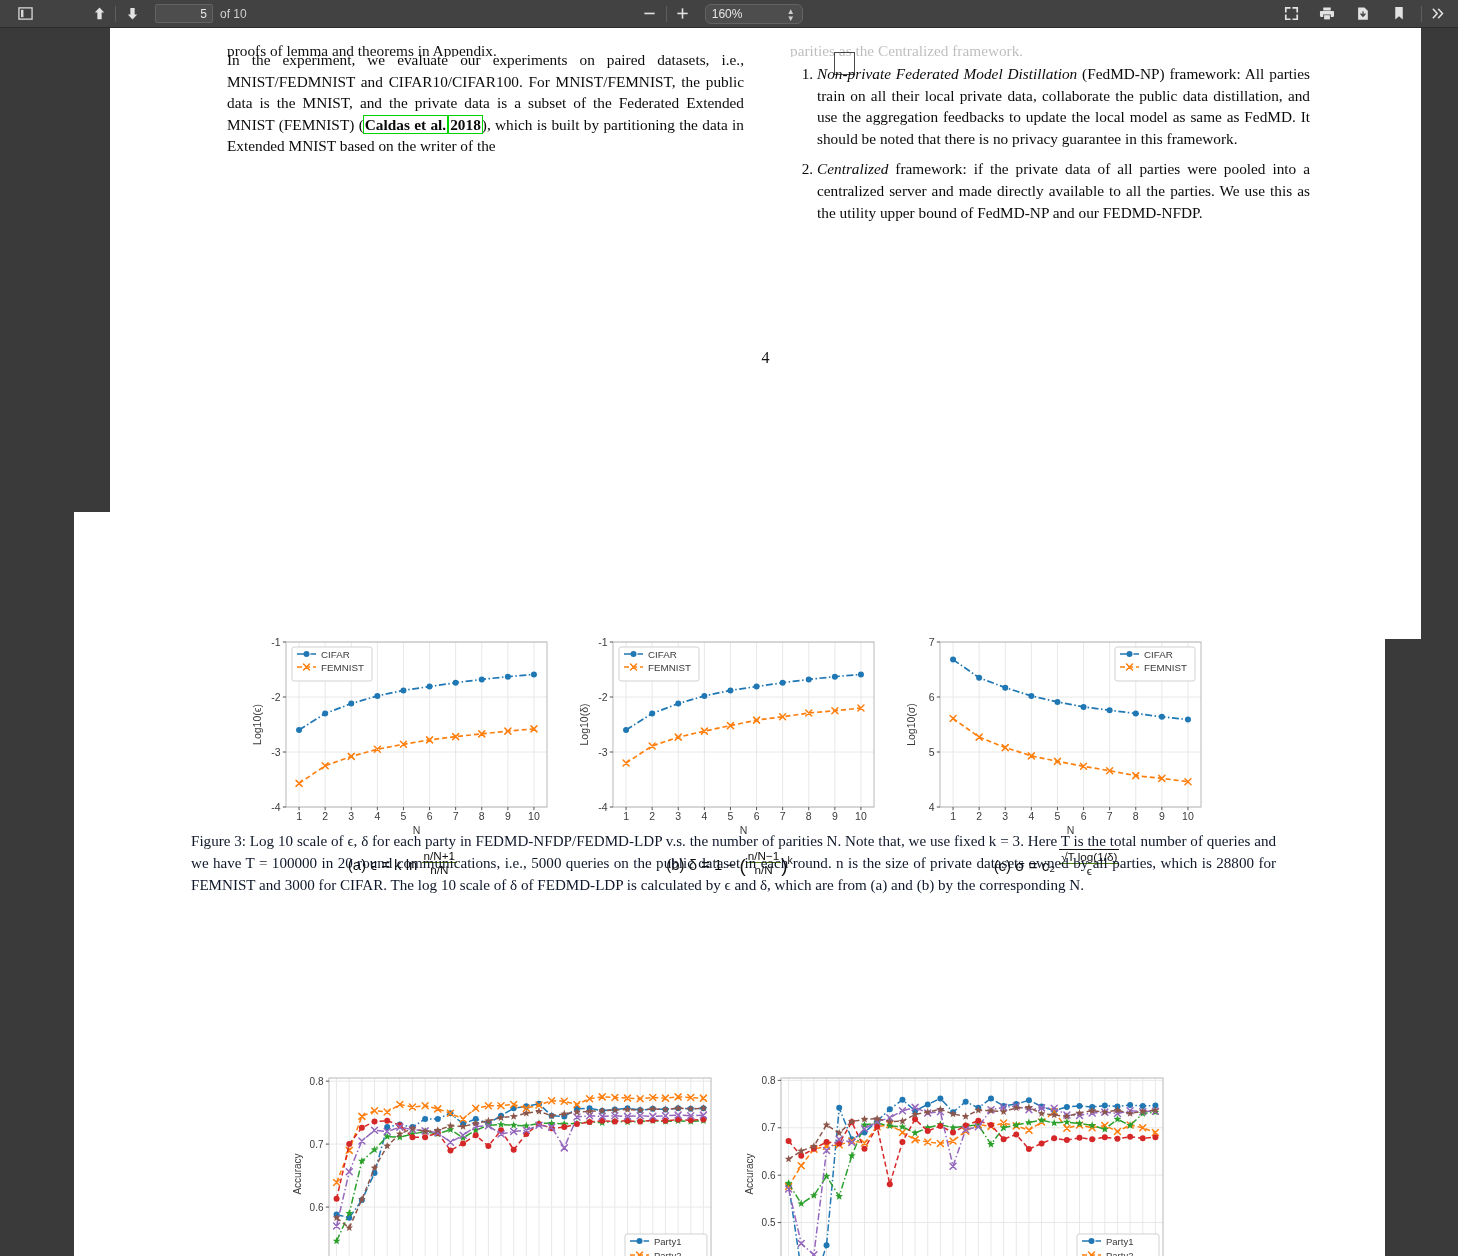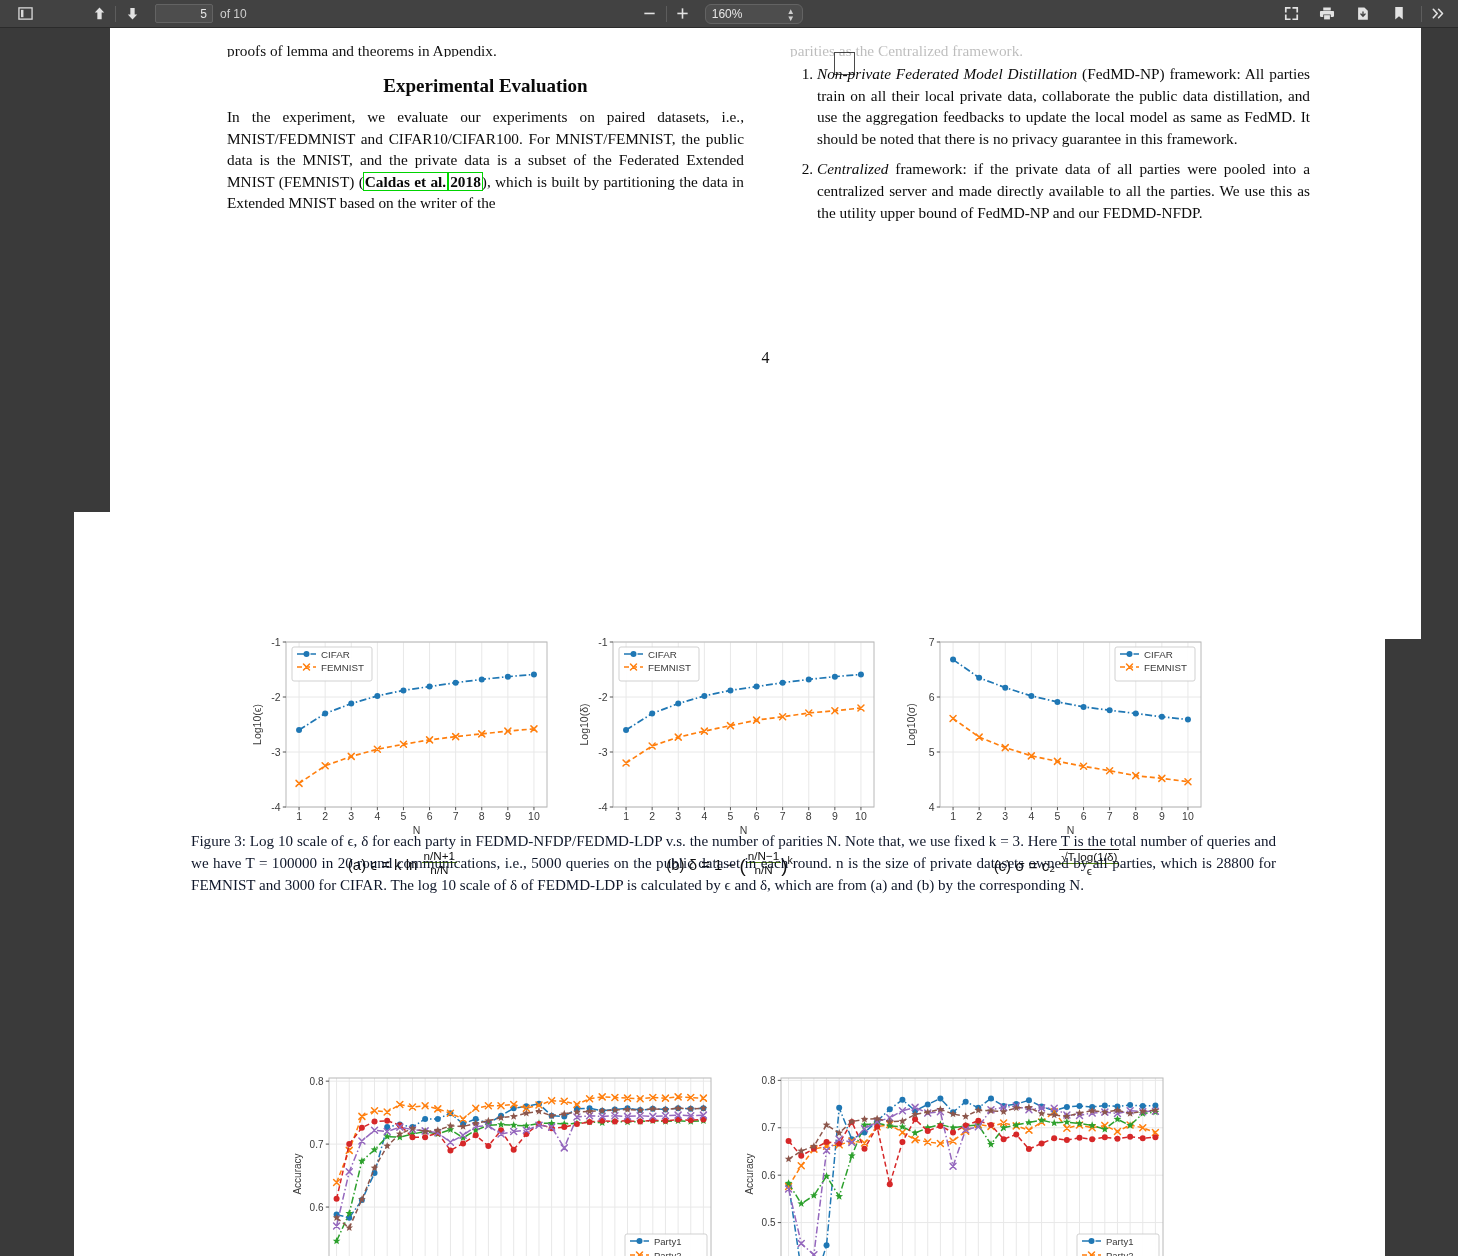--- a/index.html
+++ b/index.html
@@ -211,21 +211,20 @@
   </div>
 </div>
 
 <div id="viewer">
 
   <div class="page" id="page-4">
 
     <div class="col" id="col-left">
       <div class="truncated-top">proofs of lemma and theorems in Appendix.</div>
       <div class="glyphbox"></div>
-      <div class="sec-title">Experimental Evaluation</div>
       <p class="body"><span>In the experiment, we evaluate our experiments on paired datasets, i.e., MNIST/FEDMNIST and CIFAR10/CIFAR100. For MNIST/FEMNIST, the public data is the MNIST, and the private data is a subset of the Federated Extended MNIST (FEMNIST) (</span><span class="cite-link">Caldas et al.</span><span class="cite-gap"></span><span class="cite-link">2018</span><span>), which is built by partitioning the data in Extended MNIST based on the writer of the</span></p>
     </div>
 
     <div class="col" id="col-right">
       <div class="truncated-top" style="opacity:.28;">parities as the Centralized framework.</div>
       <ol class="framework-list" style="margin-top:14px;">
         <li><span class="italic">Non-private Federated Model Distillation</span><span> (FedMD-NP) framework: All parties train on all their local private data, collaborate the public data distillation, and use the aggregation feedbacks to update the local model as same as FedMD. It should be noted that there is no privacy guarantee in this framework.</span></li>
         <li><span class="italic">Centralized</span><span> framework: if the private data of all parties were pooled into a centralized server and made directly available to all the parties. We use this as the utility upper bound of FedMD-NP and our FEDMD-NFDP.</span></li>
       </ol>
     </div>

